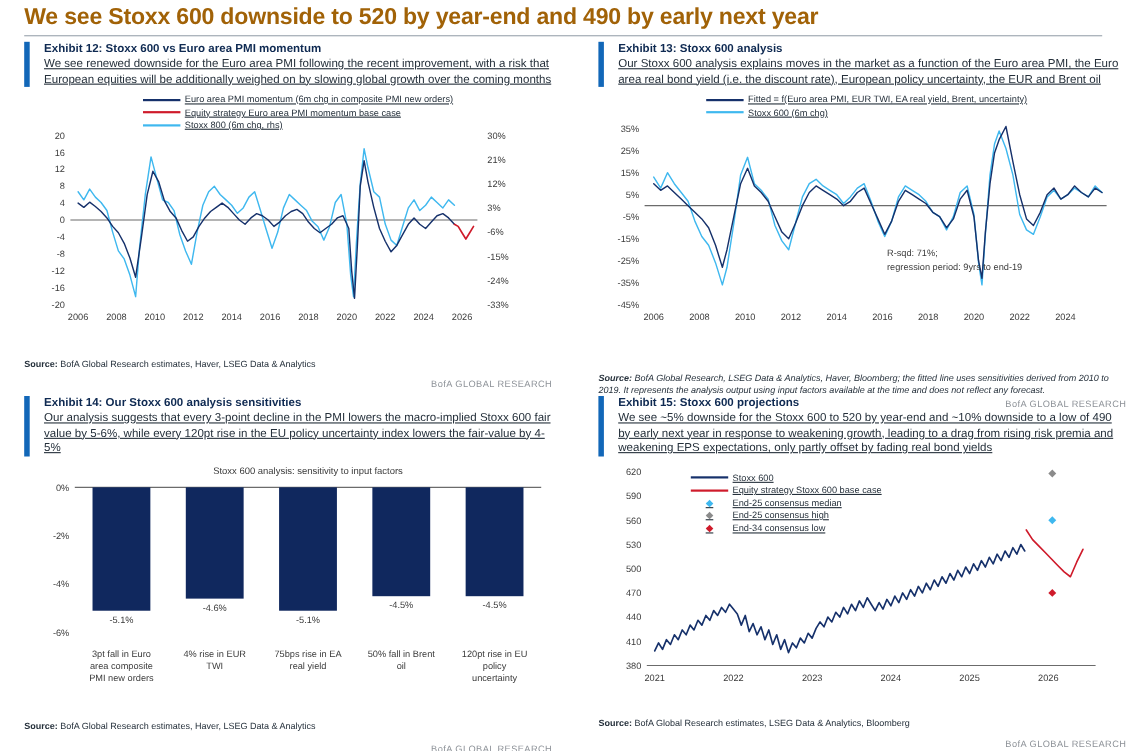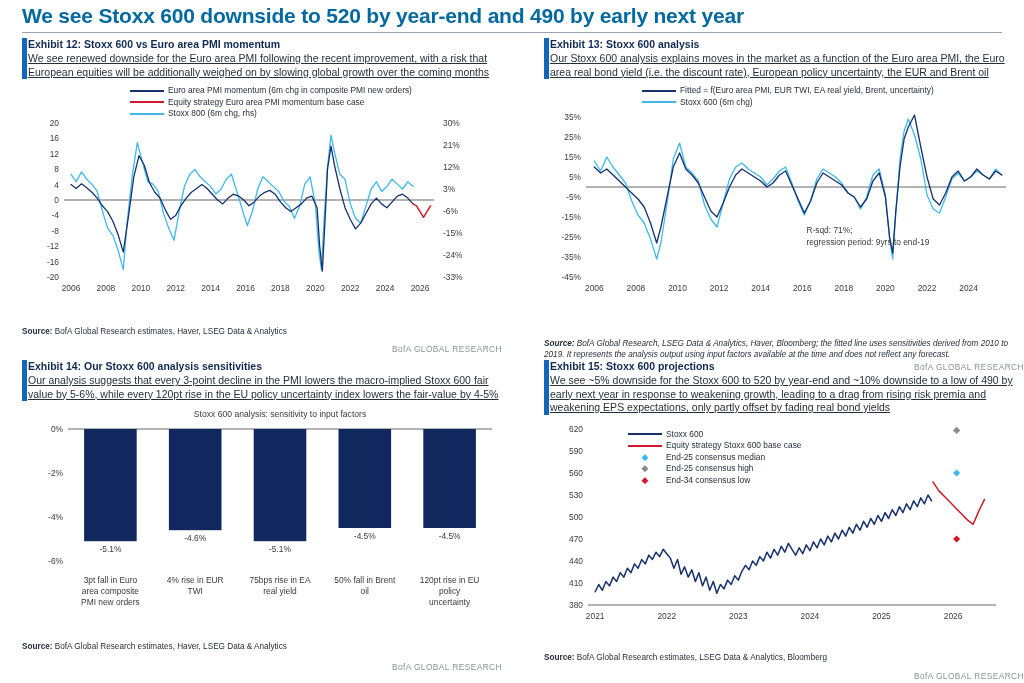--- a/index.html
+++ b/index.html
@@ -3,38 +3,38 @@
 <meta charset="utf-8">
 <style>
   html,body{margin:0;padding:0;}
   body{
     width:1024px;height:683px;background:#ffffff;
     font-family:"Liberation Sans", sans-serif;
     color:#2b2b2b;overflow:hidden;position:relative;
   }
   .page-title{
     position:absolute;left:22px;top:4px;width:980px;
-    font-size:21px;font-weight:bold;color:#0369a1;
+    font-size:21px;font-weight:bold;color:#a16207;
     letter-spacing:-0.2px;
   }
   .title-rule{position:absolute;left:22px;top:32px;width:980px;height:1px;background:#9aa3ad;}
 
   .panel{position:absolute;}
-  .exh-head{position:relative;padding-left:6px;}
+  .exh-head{position:relative;padding-left:18px;}
   .exh-bar{position:absolute;left:0;top:0;width:5px;height:100%;background:#1267b8;}
   .exh-title{font-size:10.5px;font-weight:bold;color:#0f2a52;line-height:13px;}
   .exh-sub{font-size:10.5px;color:#25303b;line-height:13.5px;margin-top:1px;text-decoration:underline;}
 
   .source{font-size:8.2px;color:#25303b;line-height:11px;}
   .source b{font-weight:bold;text-align:right;}
   .brand{font-size:8.4px;color:#8d9298;text-align:right;letter-spacing:0.4px;}
 
   .chartwrap{position:relative;}
   svg{display:block;}
-  .legend{position:absolute;font-size:8.4px;color:#25303b;line-height:11.5px;}
+  .legend{position:absolute;font-size:8.4px;color:#25303b;line-height:11.5px;text-decoration:underline;}
   .legend .row{display:flex;align-items:center;height:11.5px;white-space:nowrap;}
   .legend .lk{width:34px;height:0;border-top:2.4px solid #16316b;margin-right:4px;flex:none;}
   .legend .lk.red{border-top-color:#cf1b2b;}
   .legend .lk.cyan{border-top-color:#3fb8ef;}
   .legend .dm{width:34px;margin-right:4px;flex:none;text-align:center;font-size:9px;line-height:9px;}
   .axtxt{font-size:8.4px;fill:#3a3a3a;font-family:"Liberation Sans", sans-serif;}
   .ttl-sm{font-size:8.6px;fill:#3a3a3a;font-family:"Liberation Sans", sans-serif;}
   .blab{font-size:8.4px;fill:#3a3a3a;font-family:"Liberation Sans", sans-serif;}
   .ann{font-size:8.4px;fill:#3a3a3a;font-family:"Liberation Sans", sans-serif;}
 </style>

